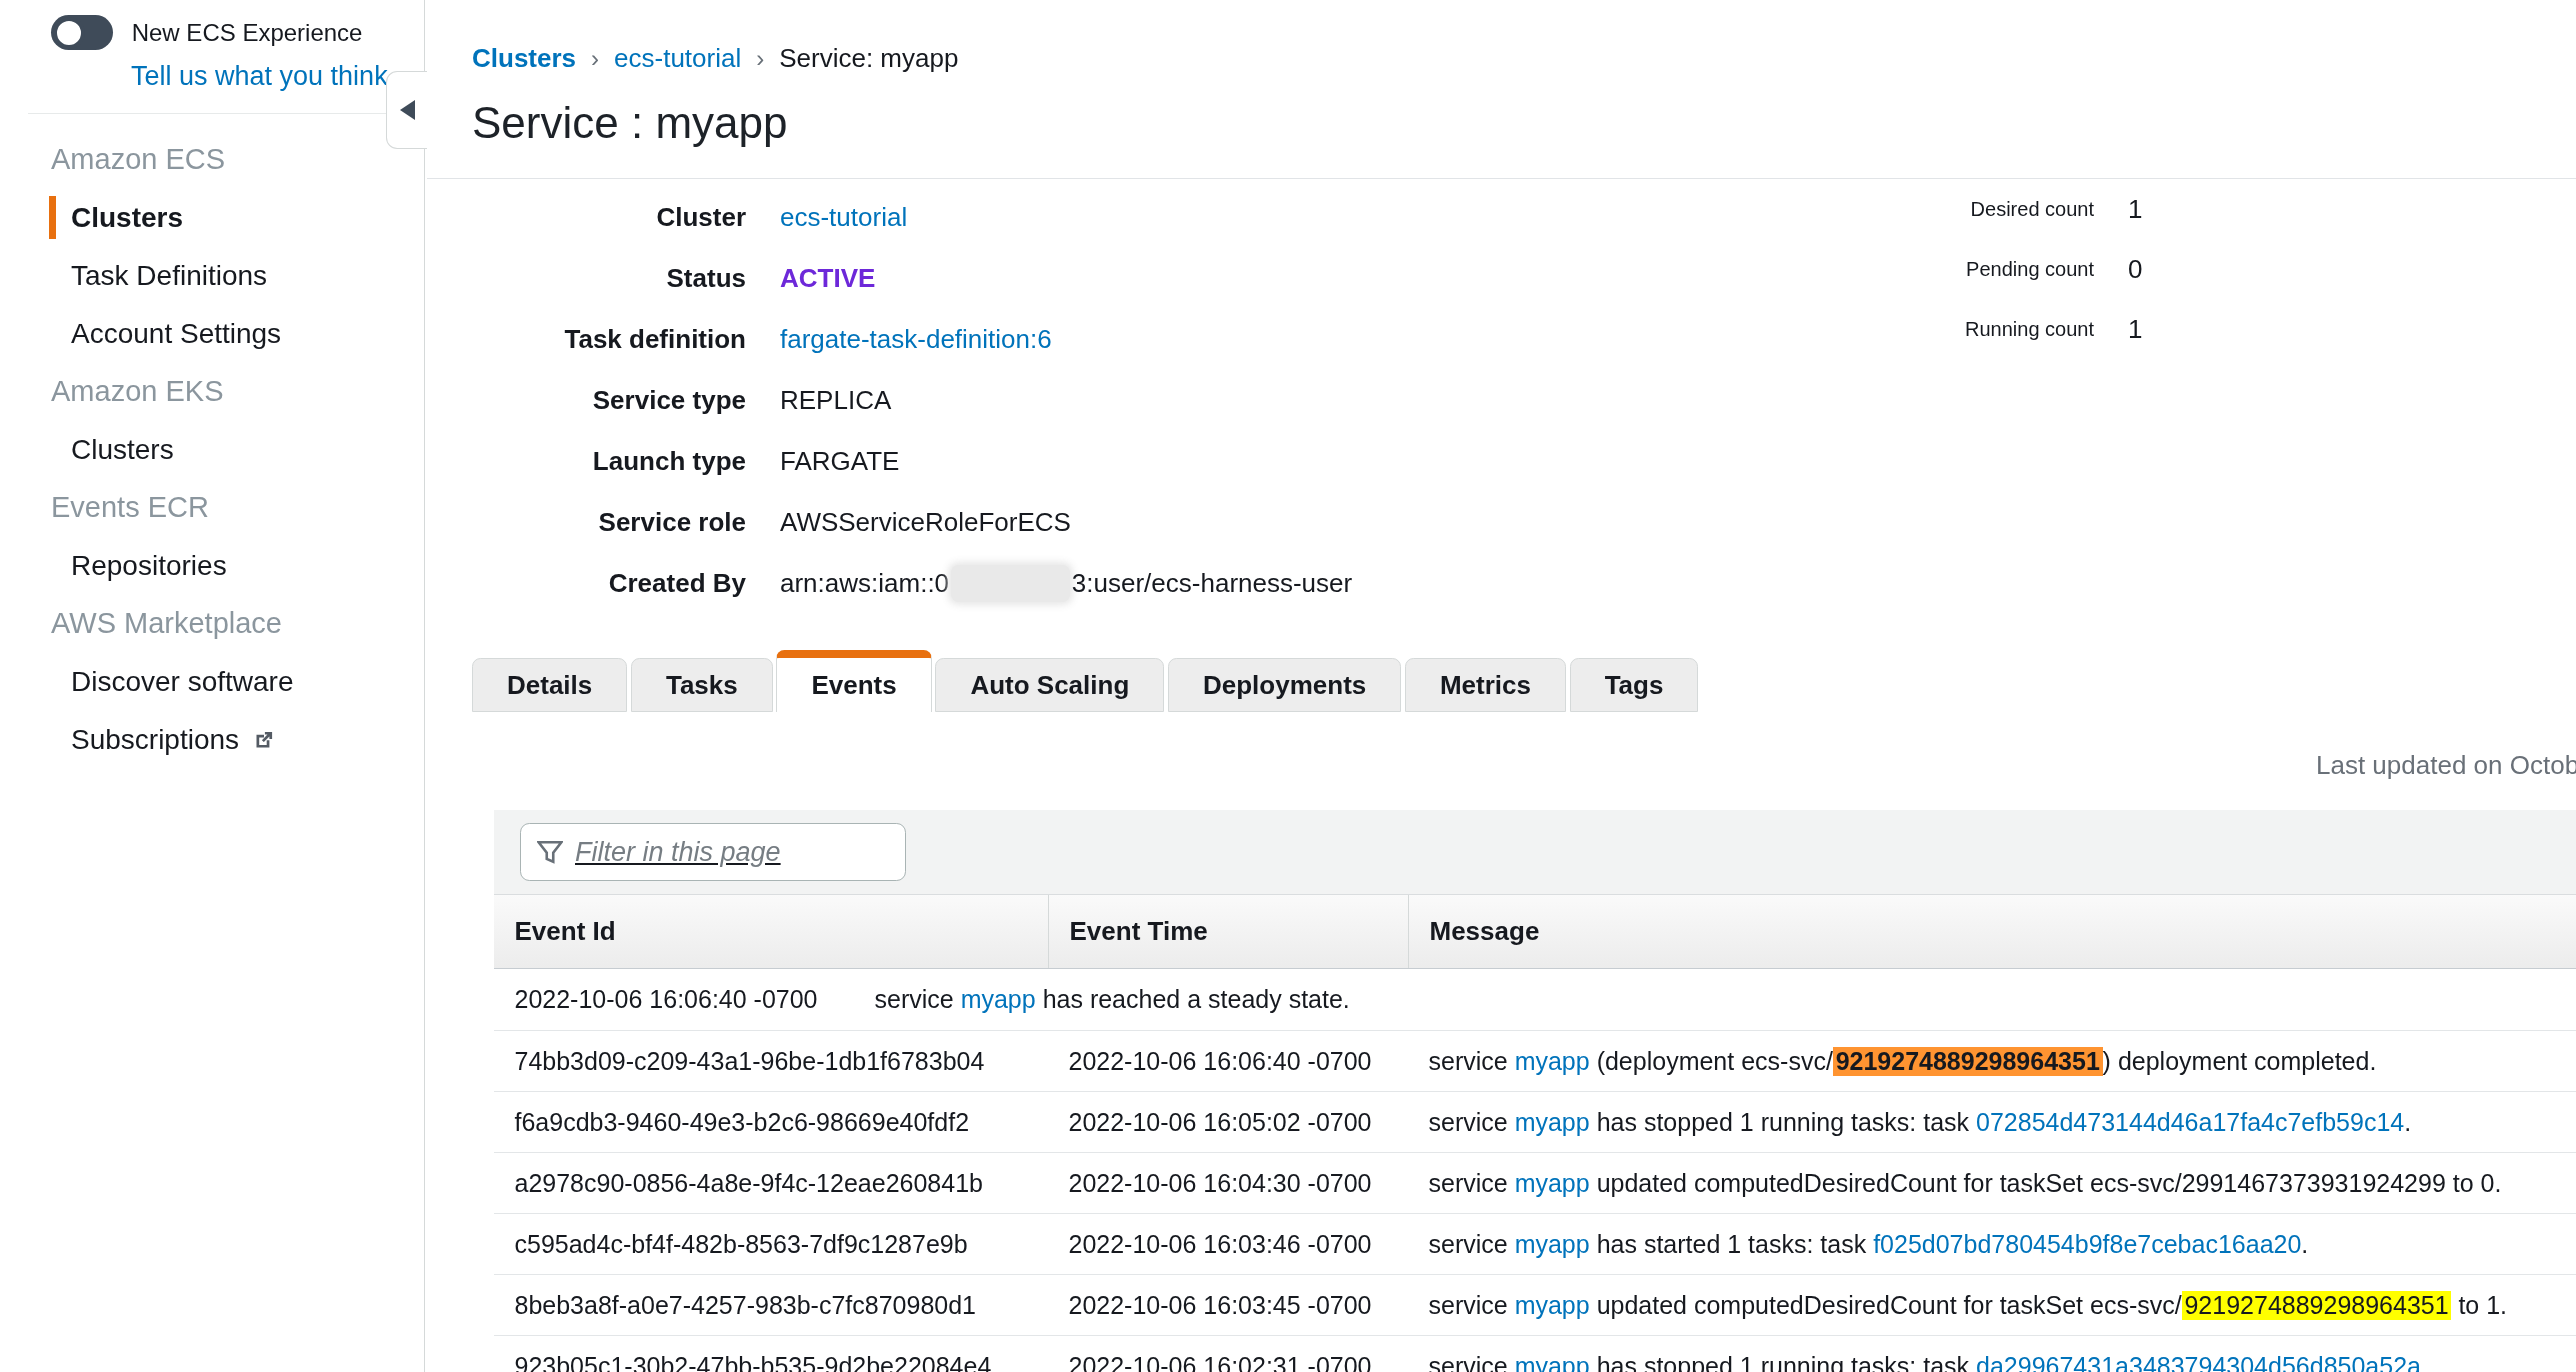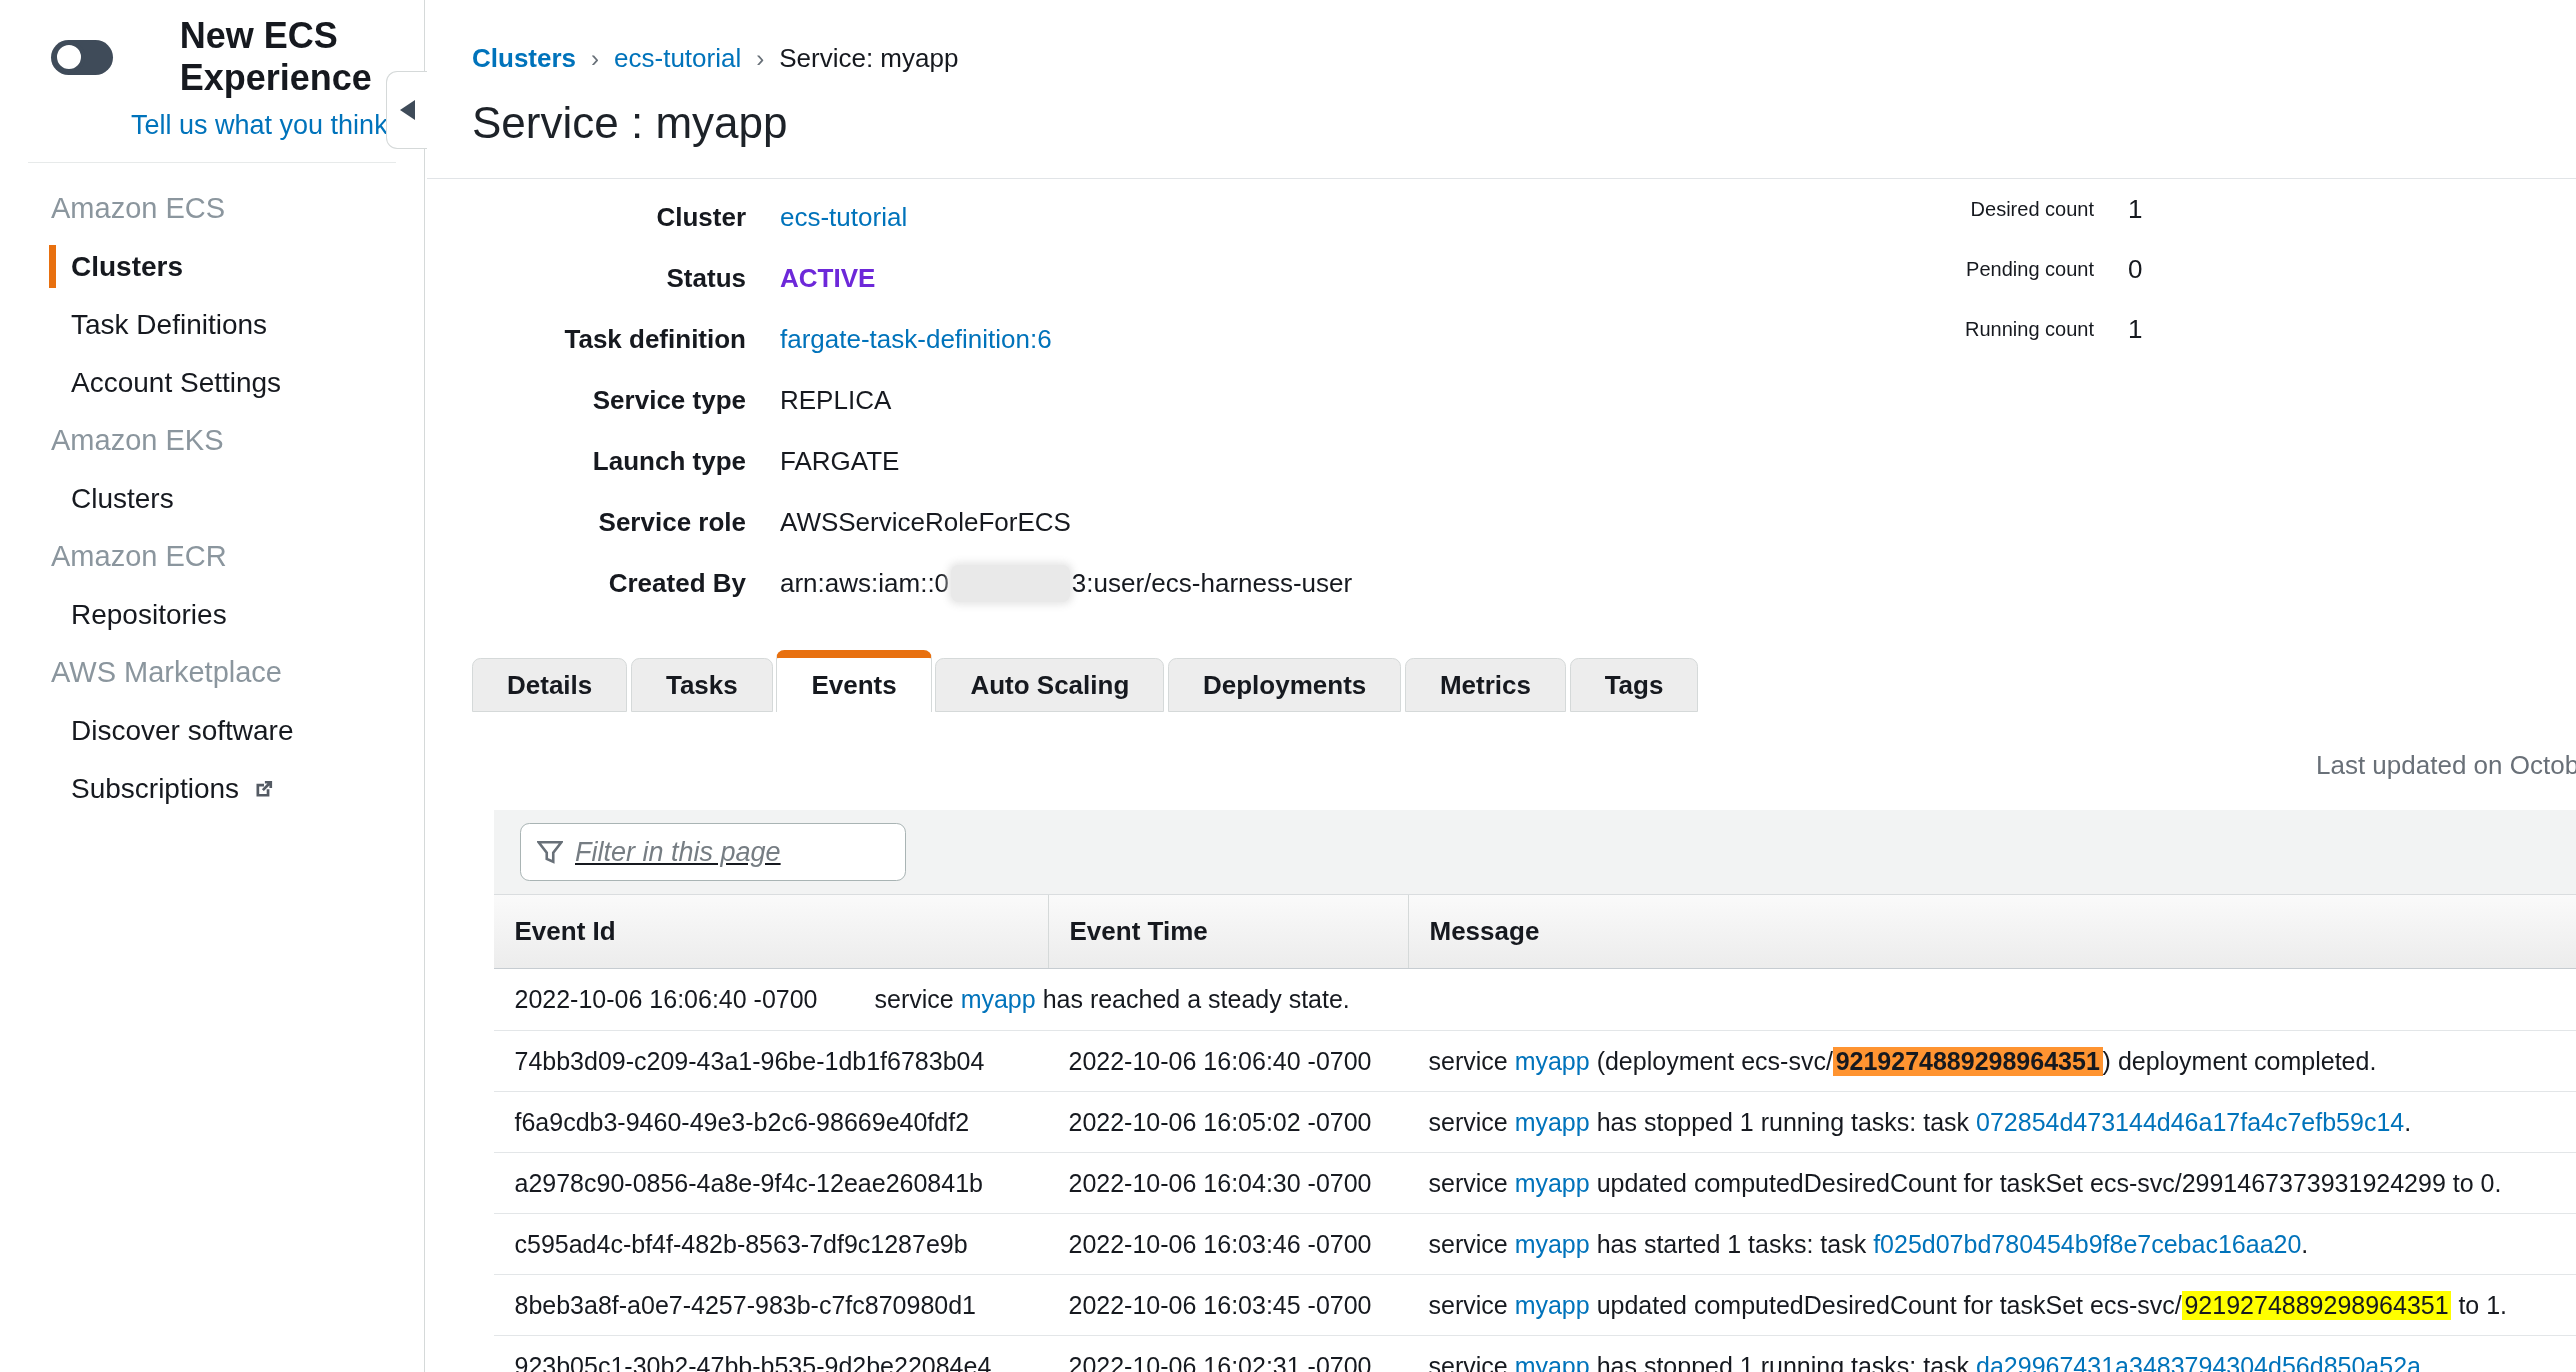--- a/index.html
+++ b/index.html
@@ -11,21 +11,21 @@
   }
 
   
   .sidebar { position:absolute; left:0; top:0; width:425px; height:100%;
              background:#fff; border-right:1.9px solid #d5d9d9; z-index:1; }
   .toggle-row { display:flex; align-items:center; gap:18.7px; padding:15px 0 0 51px; }
   .toggle { width:62px; height:35px; border-radius:17.7px; background:#3f4b59;
             position:relative; flex:0 0 auto; cursor:pointer; }
   .toggle-knob { position:absolute; left:1.9px; top:1.9px; width:32px; height:32px;
                  border-radius:50%; background:#fff; border:4.7px solid #3f4b59; }
-  .toggle-label { font-size:36px; font-weight:700;margin-left:48px; }
+  .toggle-label { font-size:24px; font-weight:400; }
   .feedback-link { margin:11.2px 0 0 131px; font-size:27px; color:#0073bb; cursor:pointer; }
   .sidebar-divider { margin:20.5px 28px 0 28px; border-top:1.9px solid #e7eaea; }
   .side-nav { margin-top:17px; }
   .nav-entry { height:58px; display:flex; align-items:center; font-size:28px; }
   .nav-header { padding-left:51px; color:#8b969e; font-size:29px; }
   .nav-item { padding-left:71px; position:relative; cursor:pointer; }
   .nav-item.active { font-weight:700; }
   .nav-item.active::before { content:""; position:absolute; left:49px; top:7.5px;
                              width:6.5px; height:43px; background:#e8700f; }
   .nav-item .ext-icon { margin-left:13px; display:inline-flex; }
@@ -125,21 +125,21 @@
       <div class="nav-entry nav-item">
         <span>Task Definitions</span>
       </div>
       <div class="nav-entry nav-item">
         <span>Account Settings</span>
       </div>
       <div class="nav-entry nav-header">Amazon EKS</div>
       <div class="nav-entry nav-item">
         <span>Clusters</span>
       </div>
-      <div class="nav-entry nav-header">Amazon ECR</div>
+      <div class="nav-entry nav-header">Events ECR</div>
       <div class="nav-entry nav-item">
         <span>Repositories</span>
       </div>
       <div class="nav-entry nav-header">AWS Marketplace</div>
       <div class="nav-entry nav-item">
         <span>Discover software</span>
       </div>
       <div class="nav-entry nav-item">
         <span>Subscriptions</span>
         <span class="ext-icon">

